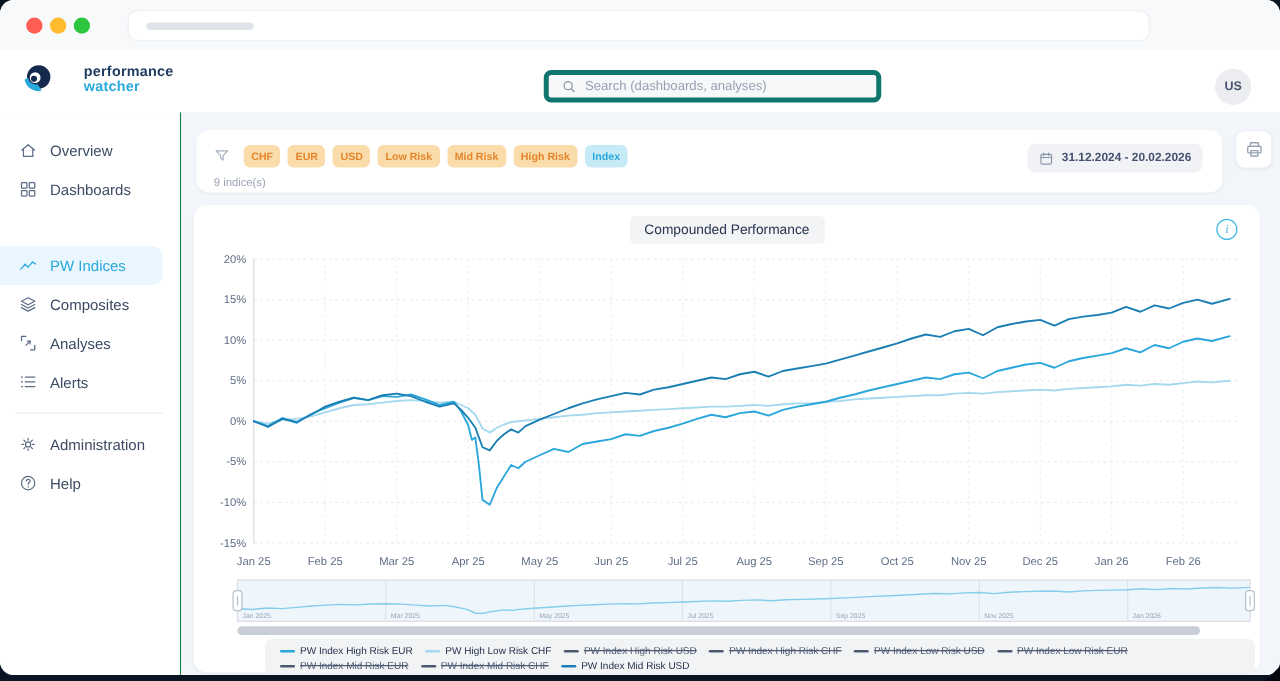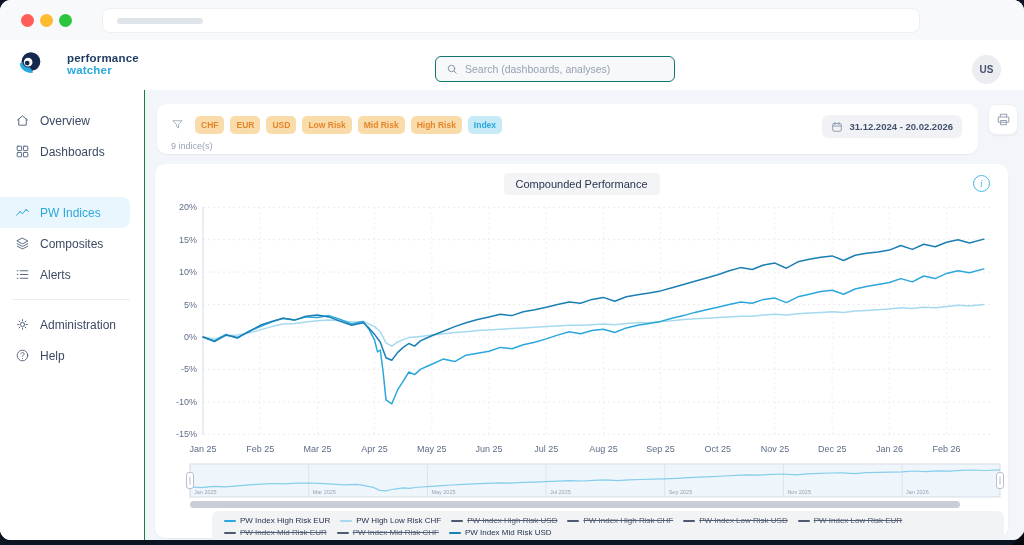--- a/index.html
+++ b/index.html
@@ -12,21 +12,21 @@
   .dot.yellow{left:40px;background:#febb2f;}
   .dot.green{left:59px;background:#2bc63e;}
   .urlbar{position:absolute;left:102px;top:8px;width:818px;height:25px;background:#fff;border:1px solid #eceff3;border-radius:8px;box-sizing:border-box;}
   .url-pill{position:absolute;left:14px;top:9px;width:86px;height:6px;border-radius:3px;background:#dfe4ea;}
   
   .appheader{position:absolute;top:40px;left:0;right:0;height:50px;background:#fff;border-bottom:1px solid #eef1f5;}
   .logo{position:absolute;left:15px;top:9px;display:flex;align-items:center;gap:22px;}
   .logo-text{font-weight:bold;font-size:11.5px;line-height:12px;letter-spacing:.2px;}
   .logo-l1{color:#1d3a5f;}
   .logo-l2{color:#2aa9dc;}
-  .searchbox{position:absolute;left:435px;top:16px;width:240px;height:26px;background:#f7f8fa;border:1px solid #0f766e;border-radius:6px;display:flex;align-items:center;gap:7px;padding:0 10px;box-sizing:border-box;color:#97a1b3;font-size:10.5px;}
+  .searchbox{position:absolute;left:435px;top:16px;width:270px;height:26px;background:#f7f8fa;border:4px solid #0f766e;border-radius:6px;display:flex;align-items:center;gap:7px;padding:0 10px;box-sizing:border-box;color:#97a1b3;font-size:10.5px;}
   .avatar{position:absolute;left:972px;top:15px;width:29px;height:29px;border-radius:50%;background:#ebedf1;color:#49536e;font-size:10px;font-weight:bold;display:flex;align-items:center;justify-content:center;}
   
   .sidebar{position:absolute;top:90px;left:0;bottom:0;width:145px;background:#fff;border-right:1px solid #15803d;padding-top:15px;box-sizing:border-box;}
   .side-item{height:31px;display:flex;align-items:center;gap:10px;padding-left:15px;font-size:12px;color:#3c4a63;width:130px;box-sizing:border-box;border-radius:0 8px 8px 0;cursor:pointer;}
   .side-item .ic{display:flex;color:#5d6c85;}
   .side-item.active{background:#e9f6fd;color:#2aa9dc;margin-top:30px;}
   .side-item.active .ic{color:#2aa9dc;}
   .side-divider{height:1px;background:#e9edf1;margin:9px 14px 9px 12px;}
   
   .content{position:absolute;top:90px;left:145px;right:0;bottom:0;background:#f2f5f9;}
@@ -125,20 +125,31 @@
         </div>
         <div class="side-item">
           <span class="ic">
             <svg viewBox="0 0 24 24" width="15" height="15" fill="none" stroke="currentColor" stroke-width="1.6" stroke-linecap="round" stroke-linejoin="round">
               <path d="M12 3.5 20.5 8 12 12.5 3.5 8z"></path>
               <path d="M3.5 12.2 12 16.7l8.5-4.5"></path>
               <path d="M3.5 16.2 12 20.7l8.5-4.5"></path>
             </svg>
           </span>
           <span>Composites</span>
+        </div>
+        <div class="side-item">
+          <span class="ic">
+            <svg viewBox="0 0 24 24" width="15" height="15" fill="none" stroke="currentColor" stroke-width="1.6" stroke-linecap="round" stroke-linejoin="round">
+              <path d="M9 3.5H3.5V9"></path>
+              <path d="M20.5 15v5.5H15"></path>
+              <path d="M9.5 14.5 14.5 9.5"></path>
+              <path d="M14.5 9.5h-3.6M14.5 9.5v3.6"></path>
+            </svg>
+          </span>
+          <span>Analyses</span>
         </div>
         <div class="side-item">
           <span class="ic">
             <svg viewBox="0 0 24 24" width="15" height="15" fill="none" stroke="currentColor" stroke-width="1.6" stroke-linecap="round" stroke-linejoin="round">
               <path d="M8.5 6h12M8.5 12h12M8.5 18h12"></path>
               <path d="M3.5 6h1.2M3.5 12h1.2M3.5 18h1.2"></path>
             </svg>
           </span>
           <span>Alerts</span>
         </div>

